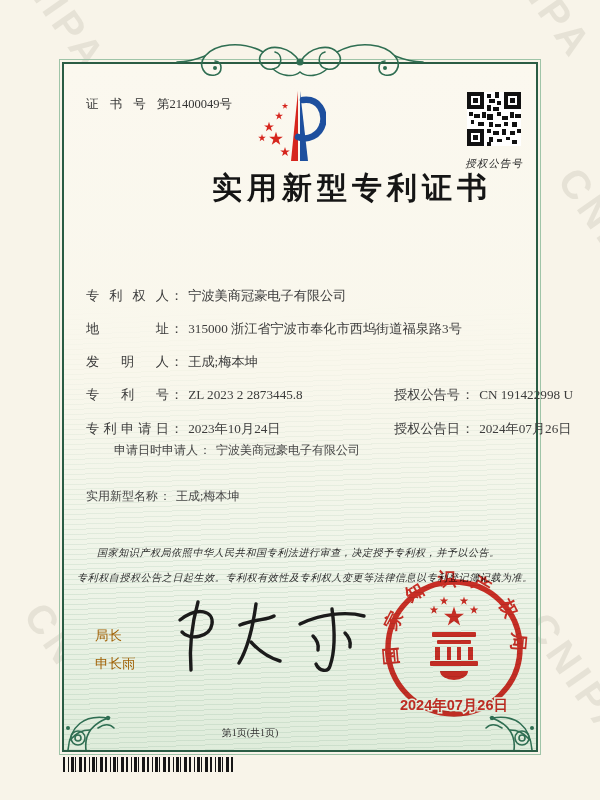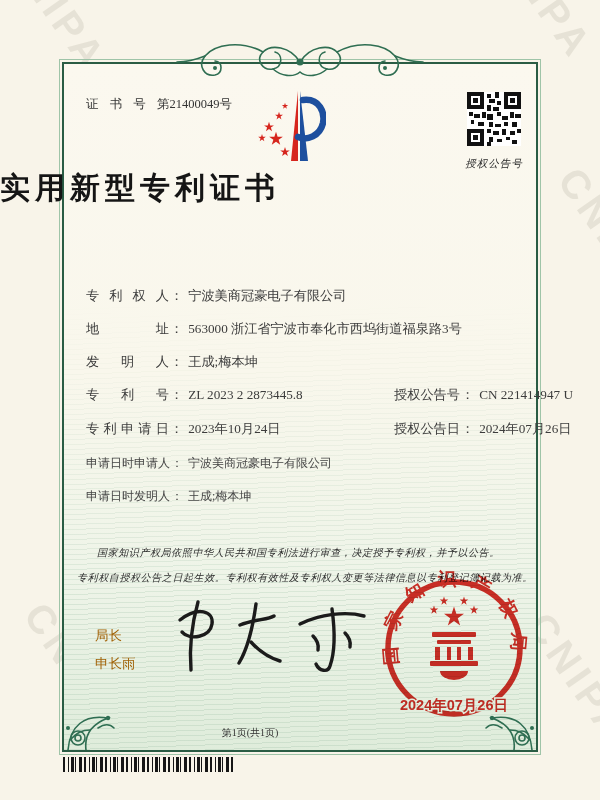--- a/index.html
+++ b/index.html
@@ -38,36 +38,36 @@
   .corner.bl{left:64px;bottom:50px;}
   .corner.br{right:64px;bottom:50px;transform:scaleX(-1);}
   
   .cert-no{position:absolute;left:86px;top:96px;font-size:12.5px;color:#333;z-index:3;}
   .cert-no .lbl{letter-spacing:4px;margin-right:4px;text-align:center;}
   .logo{position:absolute;left:252px;top:89px;z-index:3;}
   .qr-wrap{position:absolute;left:452px;top:92px;width:84px;text-align:center;z-index:3;}
   .qr{display:inline-block;}
   .qr-caption{margin-top:7px;font-size:10.5px;font-style:italic;letter-spacing:1px;color:#2b2b2b;}
   .title{
-    position:absolute;left:0;top:168px;width:492px;text-align:left;
+    position:absolute;left:0;top:168px;width:492px;text-align:right;
     font-size:30px;font-weight:600;letter-spacing:5px;color:#151515;z-index:3;
   }
   
   .row{position:absolute;left:86px;font-size:13.2px;color:#3c3c3c;white-space:nowrap;z-index:3;}
   .row .flabel{display:inline-block;width:83px;text-align:justify;text-align-last:justify;text-justify:inter-ideograph;}
   .row .colon{margin:0 5px 0 1px;}
   .row.sm{font-size:12px;color:#454545;}
   .col2{position:absolute;left:308px;top:0;white-space:nowrap;}
   .r-name{top:237px;}
   .r-patentee{top:287px;}
   .r-address{top:320px;}
   .r-inventor{top:353px;}
   .r-patno{top:386px;width:452px;}
   .r-dates{top:420px;width:452px;}
-  .r-appl{top:455px;}
+  .r-appl{top:442px;margin-left:28px;}
   .r-inv2{top:488px;}
   
   .decl{position:absolute;left:77px;top:540px;width:460px;z-index:3;
     font-size:10px;font-style:italic;letter-spacing:0.6px;color:#2e2e2e;line-height:25px;}
   .decl .l1{padding-left:2em;}
   
   .signer{position:absolute;left:95px;top:622px;z-index:3;
     font-family:"Liberation Sans","DejaVu Sans",sans-serif;font-size:13.5px;color:#a16207;line-height:28px;}
   .sig-script{position:absolute;left:160px;top:596px;z-index:3;}
   
@@ -217,42 +217,42 @@
     </svg>
     <div class="qr-caption">授权公告号</div>
   </div>
 
   <div class="title">实用新型专利证书</div>
 
   <div class="row r-patentee">
     <span class="flabel">专利权人</span><span class="colon">：</span><span>宁波美商冠豪电子有限公司</span>
   </div>
   <div class="row r-address">
-    <span class="flabel">地址</span><span class="colon">：</span><span>563000 浙江省宁波市奉化市西坞街道福泉路3号</span>
+    <span class="flabel">地址</span><span class="colon">：</span><span>315000 浙江省宁波市奉化市西坞街道福泉路3号</span>
   </div>
   <div class="row r-inventor">
     <span class="flabel">发明人</span><span class="colon">：</span><span>王成;梅本坤</span>
   </div>
   <div class="row r-patno">
     <span class="flabel">专利号</span><span class="colon">：</span><span>ZL 2023 2 2873445.8</span>
     <span class="col2">
-      <span>授权公告号</span><span class="colon">：</span><span>CN 221414947 U</span>
+      <span>授权公告号</span><span class="colon">：</span><span>CN 191422998 U</span>
     </span>
   </div>
   <div class="row r-dates">
     <span class="flabel">专利申请日</span><span class="colon">：</span><span>2023年10月24日</span>
     <span class="col2">
       <span>授权公告日</span><span class="colon">：</span><span>2024年07月26日</span>
     </span>
   </div>
   <div class="row sm r-appl">
     <span>申请日时申请人</span><span class="colon">：</span><span>宁波美商冠豪电子有限公司</span>
   </div>
   <div class="row sm r-inv2">
-    <span>申请日时发明人</span><span class="colon">：</span><span>王成;梅本坤</span>
+    <span>实用新型名称</span><span class="colon">：</span><span>王成;梅本坤</span>
   </div>
 
   <div class="decl">
     <div class="l1">国家知识产权局依照中华人民共和国专利法进行审查，决定授予专利权，并予以公告。</div>
     <div class="l2">专利权自授权公告之日起生效。专利权有效性及专利权人变更等法律信息以专利登记簿记载为准。</div>
   </div>
 
   <div class="signer">
     <div>局长</div>
     <div>申长雨</div>

